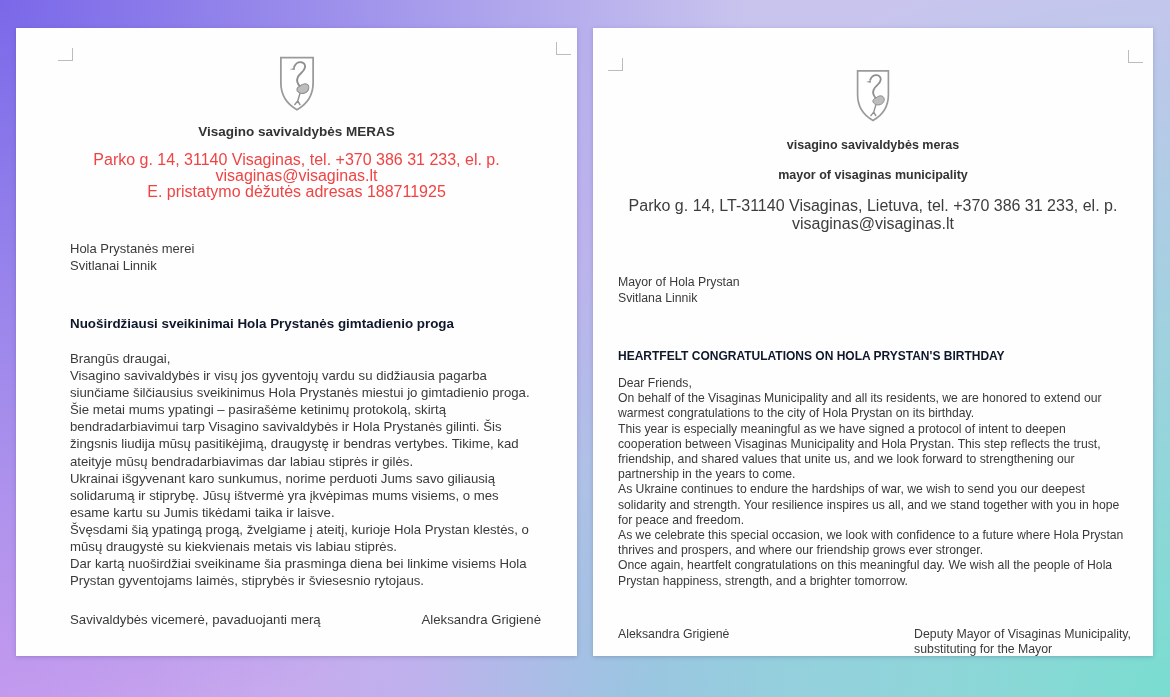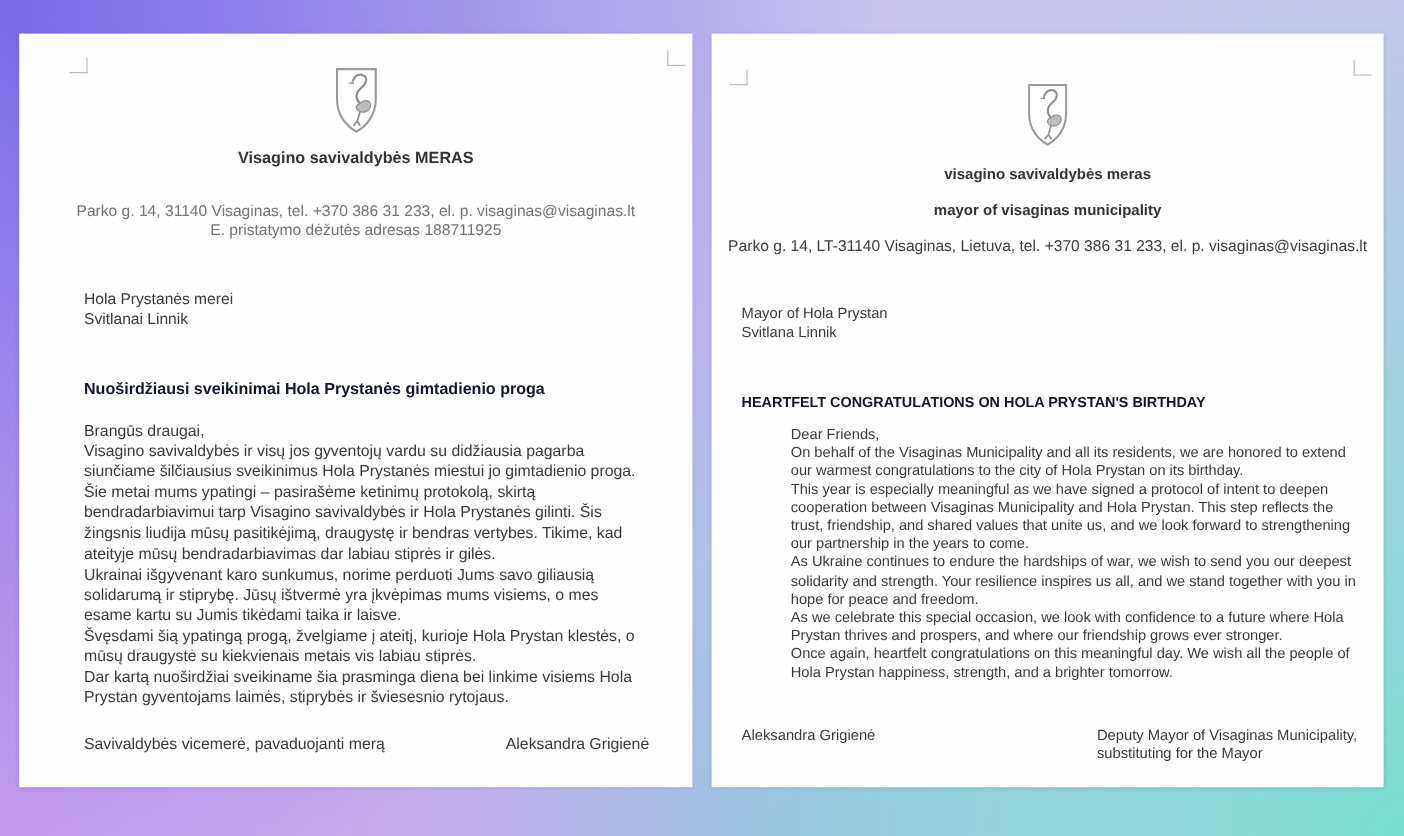--- a/index.html
+++ b/index.html
@@ -29,35 +29,35 @@
   .mark-dr{border-left:1.5px solid #bcbcbc;border-bottom:1.5px solid #bcbcbc;}
   .page-left .mark-tl{left:42px;top:20px;}
   .page-left .mark-tr{right:6px;top:14px;}
   .page-right .mark-tl{left:15px;top:30px;}
   .page-right .mark-tr{right:10px;top:22px;}
   .logo{display:block;margin:0 auto;}
   .page-left .logo{margin-top:26px;width:44px;height:60px;}
   .page-right .logo{margin-top:40px;width:42px;height:56px;}
   .center{text-align:center;}
   .lt-title{margin-top:10px;font-size:13.5px;font-weight:bold;color:#333;}
-  .lt-address{margin-top:29px;font-size:13px;line-height:16px;color:#737373;}
+  .lt-address{margin-top:13px;font-size:16px;line-height:16px;color:#ef4444;}
   .en-title{margin-top:14px;font-size:12.5px;font-weight:bold;color:#333;}
   .en-title2{margin-top:16px;font-size:12.5px;font-weight:bold;color:#333;}
-  .en-address{margin-top:15px;font-size:13px;color:#3d3d3d;}
+  .en-address{margin-top:15px;font-size:16px;color:#3d3d3d;}
   .lt-content{padding:0 36px 0 54px;}
   .en-content{padding:0 22px 0 25px;}
   .addressee{font-size:13px;line-height:17px;}
   .page-left .addressee{margin-top:40px;}
   .page-right .addressee{margin-top:42px;font-size:12.3px;line-height:15.5px;}
   .subject{font-weight:bold;color:#0f172a;}
   .page-left .subject{margin-top:42px;font-size:13.4px;}
   .page-right .subject{margin-top:43px;font-size:12px;}
   .body-text p{margin:0;}
   .page-left .body-text{margin-top:19px;font-size:13.2px;line-height:17.1px;}
-  .page-right .body-text{margin-top:13px;font-size:12.2px;line-height:15.2px;margin-left:41px;}
+  .page-right .body-text{margin-top:13px;font-size:12.2px;line-height:15.2px;}
   .sig-row{display:flex;justify-content:space-between;align-items:flex-start;}
   .page-left .sig-row{margin-top:23px;font-size:13.2px;}
   .page-right .sig-row{margin-top:38px;font-size:12.3px;}
   .sig-title{text-align:left;line-height:15.5px;}
 </style>
 </head>
 <body>
 
 <div class="canvas">
 

